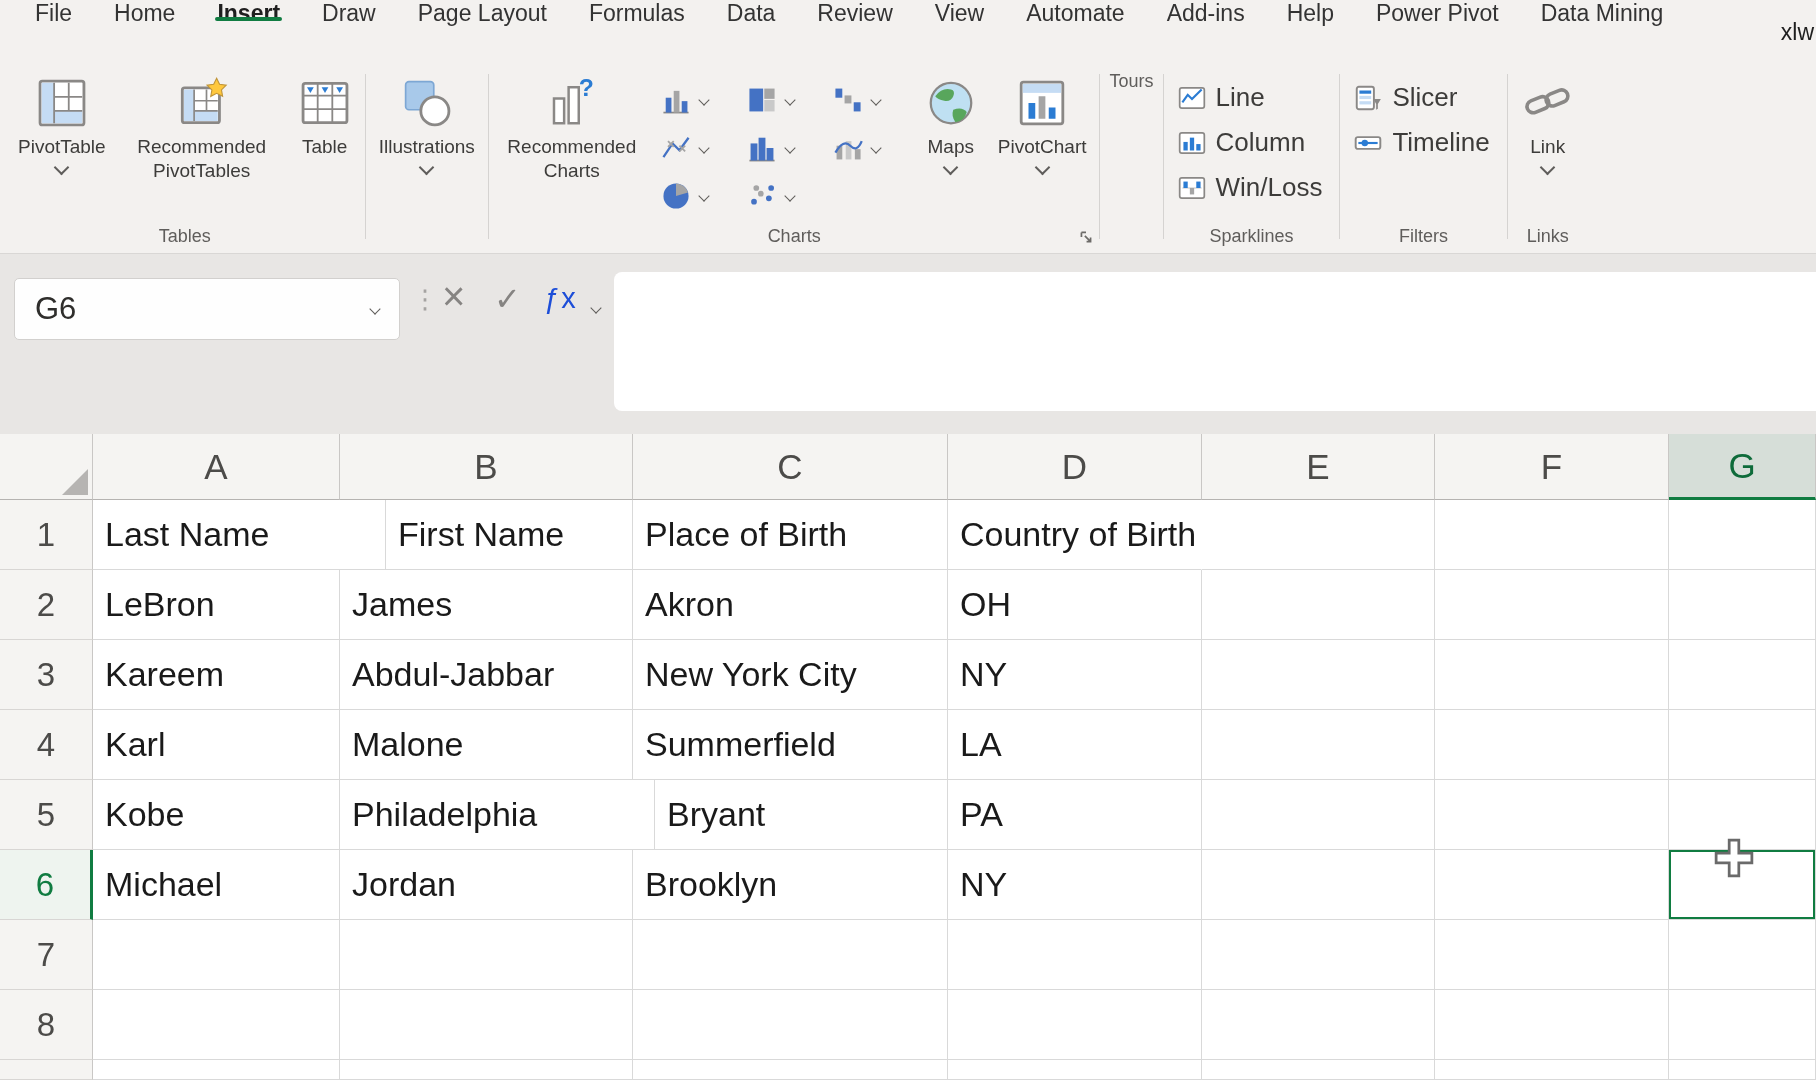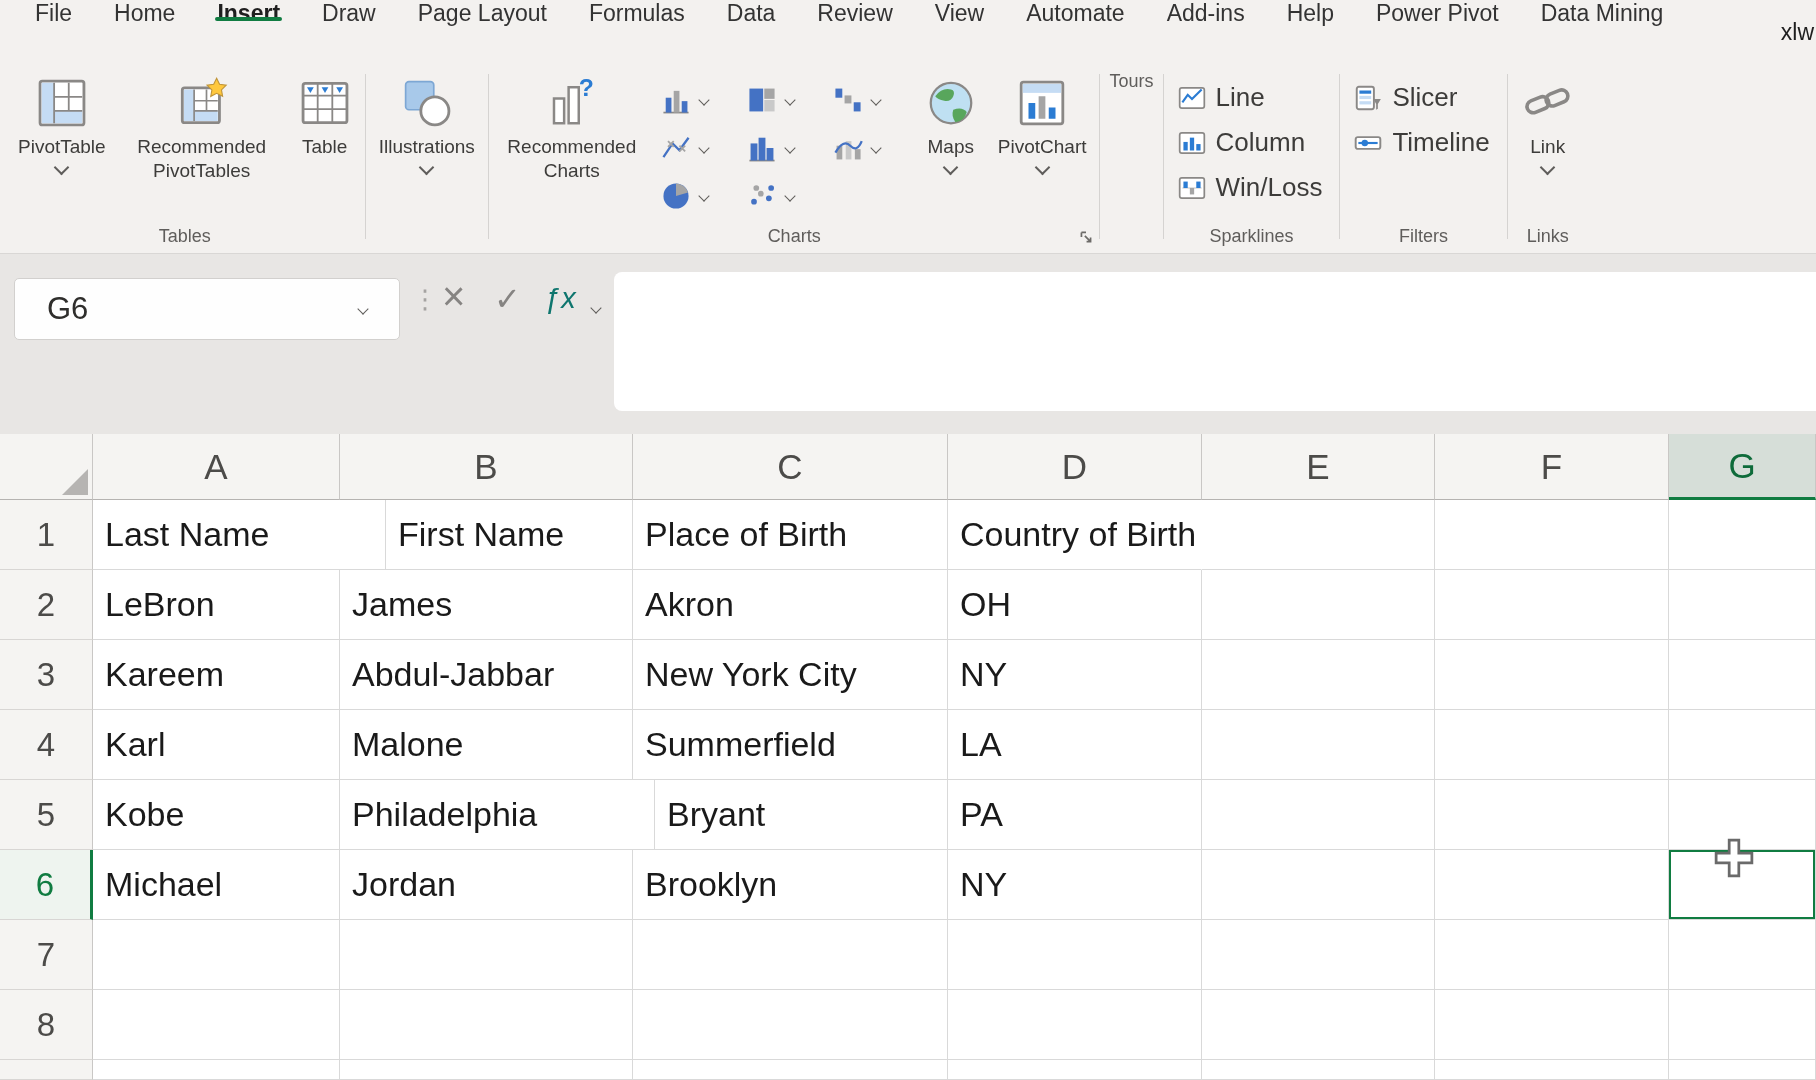--- a/index.html
+++ b/index.html
@@ -42,27 +42,27 @@
   .smallbtn{display:flex;align-items:flex-end;gap:9px;font-size:26px;color:#3d3c3a;white-space:nowrap;}
   .smallbtn svg{width:30px;height:30px;}
 
   .launcher{position:absolute;right:2px;bottom:8px;line-height:0;}
   .launcher svg{width:16px;height:16px;}
 
   
   .fzone{position:absolute;top:254px;left:0;right:0;height:180px;background:#e8e6e4;}
   .namebox{position:absolute;left:14px;top:24px;width:386px;height:62px;background:#fefefe;
            border:1px solid #d2d0ce;border-radius:5px;display:flex;align-items:center;
-           box-sizing:border-box;padding:0 32px;font-size:31px;color:#2f2e2c;}
+           box-sizing:border-box;padding:0 20px;font-size:31px;color:#2f2e2c;}
   .nb-chev{margin-left:auto;}
   .fb-dots{position:absolute;left:412px;top:30px;font-size:26px;color:#a5a3a1;}
   .fb-btn{position:absolute;cursor:default;}
   .fb-cancel{left:442px;top:20px;font-size:40px;color:#868482;}
   .fb-check{left:494px;top:26px;font-size:32px;color:#868482;}
-  .fb-fx{left:544px;top:28px;font-size:29px;font-style:italic;color:#0f766e;letter-spacing:1px;}
+  .fb-fx{left:544px;top:28px;font-size:29px;color:#1d4ed8;letter-spacing:1px;}
   .fb-fx-chev{position:absolute;left:592px;top:50px;}
   .formula-input{position:absolute;left:614px;top:18px;right:0;height:139px;background:#fff;
                  border-radius:8px 0 0 8px;font-size:28px;color:#222;padding:8px 14px;box-sizing:border-box;}
 
   
   .grid{position:absolute;top:434px;left:0;right:0;bottom:0;background:#fff;}
   .hdr-row{display:flex;height:66px;}
   .corner{width:93px;flex:none;box-sizing:border-box;background:#f5f4f2;position:relative;
           border-right:1px solid #c9c7c5;border-bottom:1px solid #b5b3b1;}
   .corner-tri{position:absolute;right:4px;bottom:4px;width:0;height:0;

